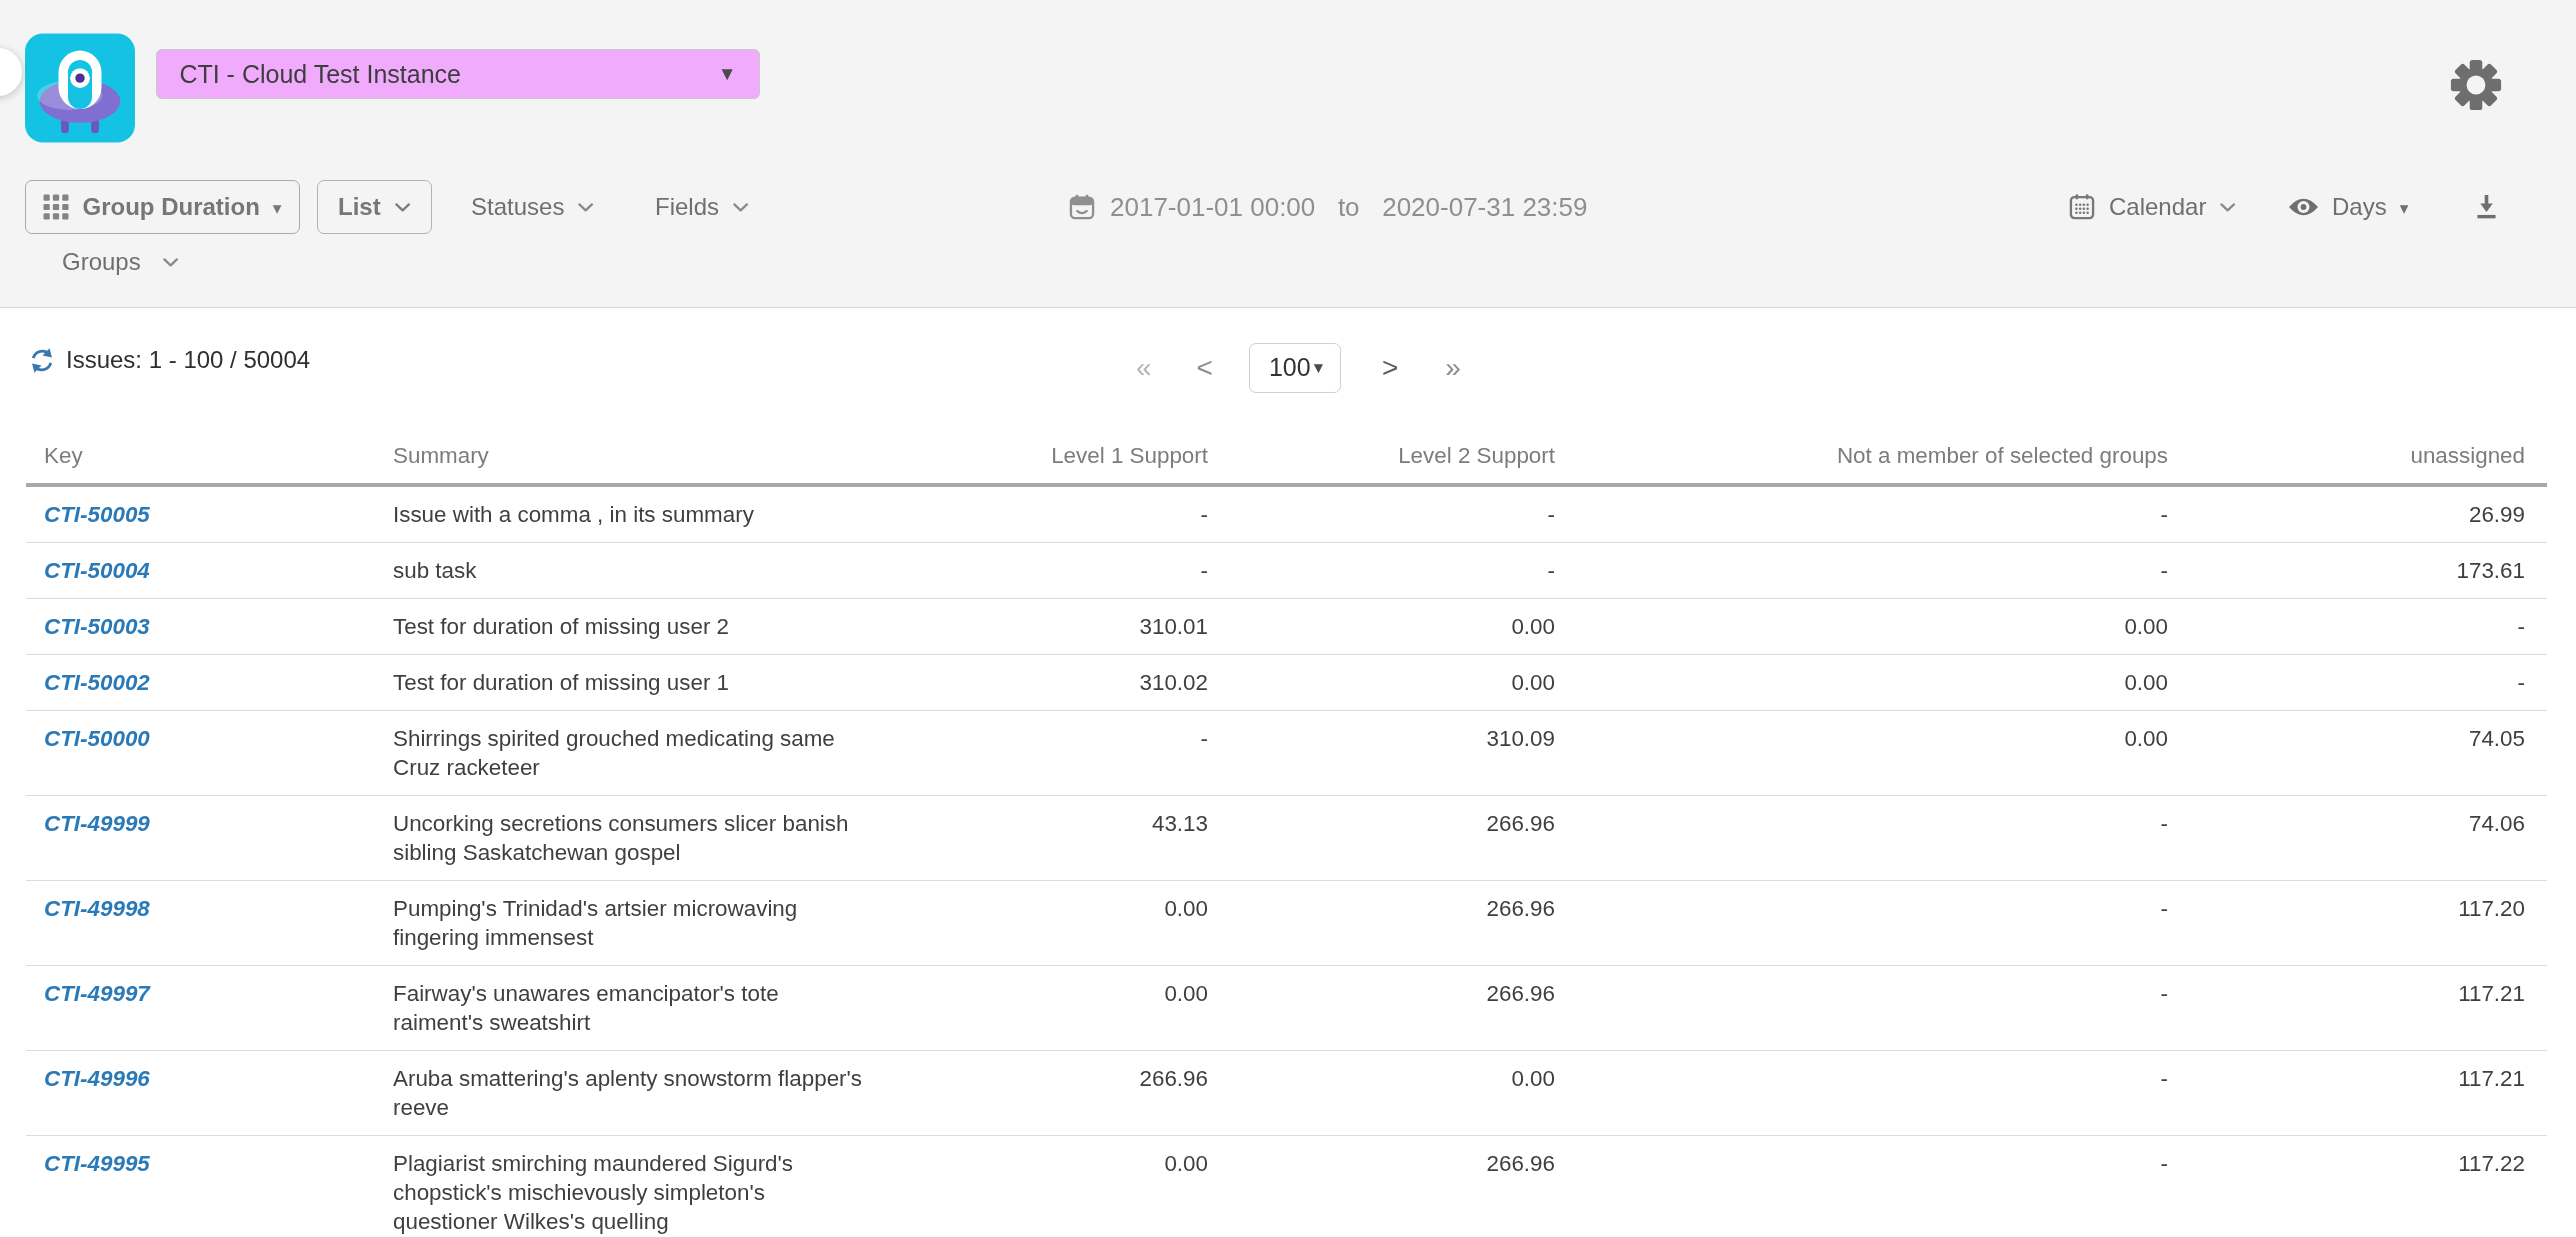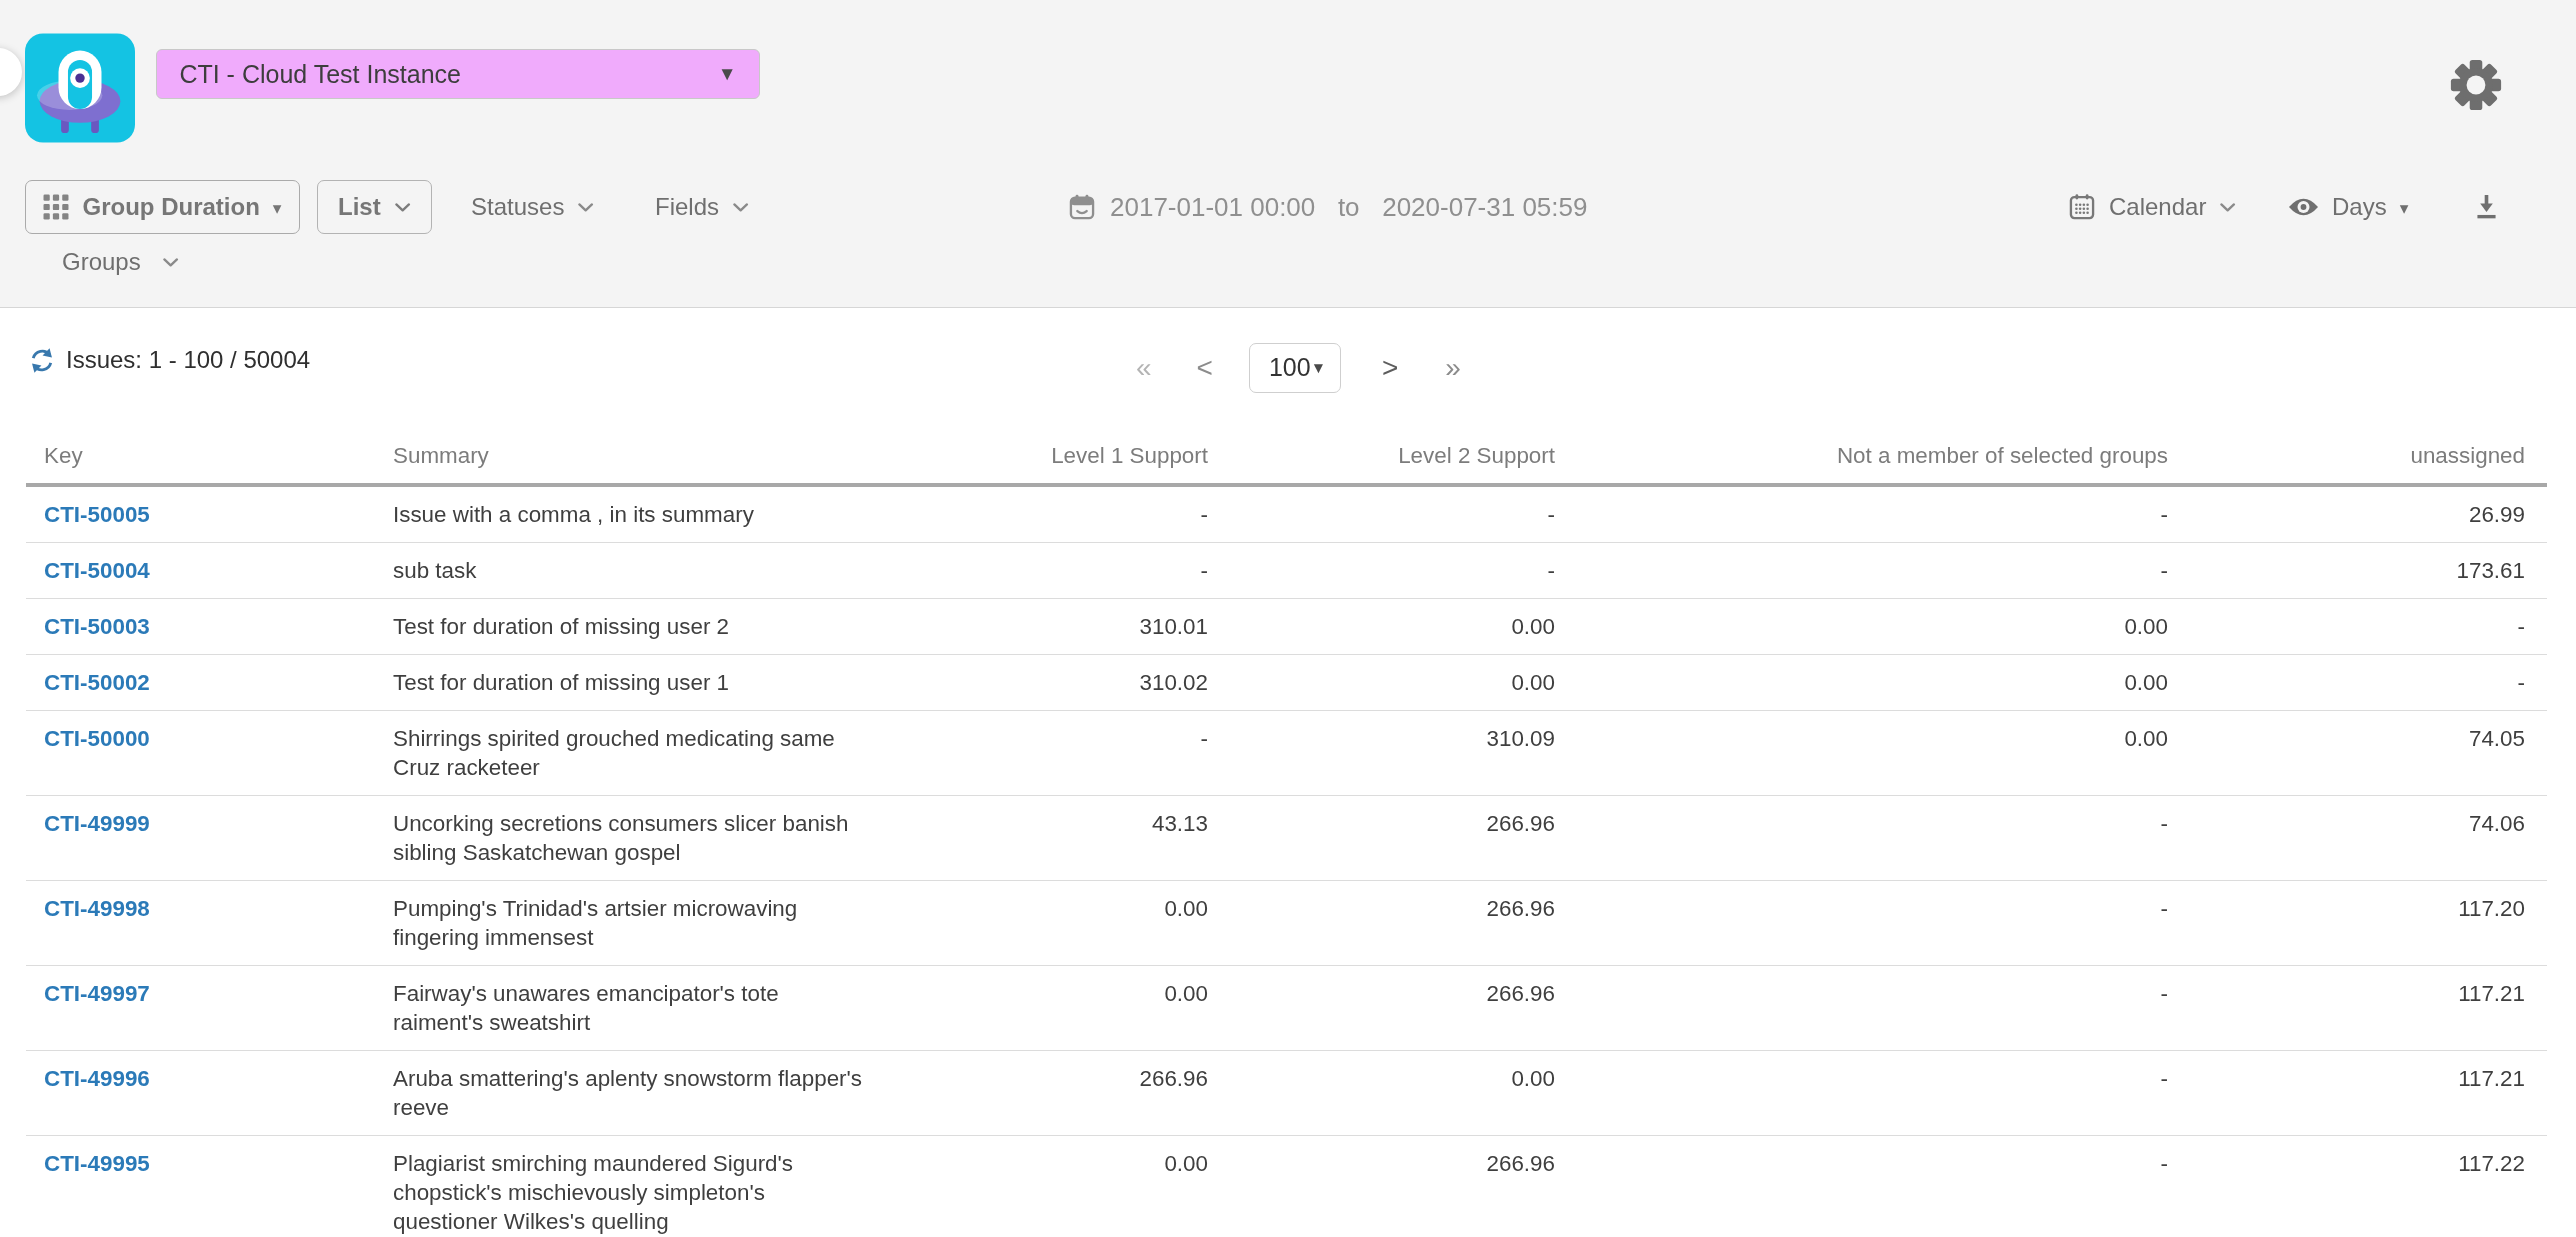--- a/index.html
+++ b/index.html
@@ -89,21 +89,21 @@
     border-bottom:4.3px solid #a8a8a8;
     font-size:22.4px; font-weight:normal; color:#7c7c7c;
   }
   .trow {
     padding:13px 0; border-bottom:1.7px solid #dcdcdc;
     font-size:22.4px; color:#3f3f3f; line-height:29px; align-items:start;
   }
   .c-key { padding-left:18px; }
   .c-summary { padding-right:21px; }
   .num { text-align:right; }
-  .key-link { color:#2b7ab8; font-weight:bold; text-decoration:none; cursor:pointer; }
+  .key-link { color:#2b7ab8; font-weight:bold; text-decoration:none; cursor:pointer;font-style:italic; }
 </style>
 </head>
 <body>
 
 <div class="topbar">
 
   <div class="edge-handle"></div>
 
   <div class="logo">
     <svg width="110" height="110" viewBox="0 0 128 127">
@@ -181,21 +181,21 @@
     <div class="date-range">
       <svg width="28" height="28" viewBox="0 0 24 24">
         <rect x="2.5" y="4" width="19" height="17.5" rx="3.5" fill="none" stroke="#8f8f8f" stroke-width="2"></rect>
         <rect x="2.5" y="4" width="19" height="6.5" rx="3" fill="#8f8f8f"></rect>
         <rect x="6.5" y="1.5" width="2.5" height="5" rx="1.2" fill="#8f8f8f"></rect>
         <rect x="15" y="1.5" width="2.5" height="5" rx="1.2" fill="#8f8f8f"></rect>
         <path d="M8 15.5 Q 12 19 16 15.5" fill="none" stroke="#8f8f8f" stroke-width="2" stroke-linecap="round"></path>
       </svg>
       <span>2017-01-01 00:00</span>
       <span class="to-word">to</span>
-      <span>2020-07-31 05:59</span>
+      <span>2020-07-31 23:59</span>
     </div>
 
     <div class="dd dd-calendar">
       <svg width="28" height="28" viewBox="0 0 24 24">
         <rect x="2.5" y="3.5" width="19" height="18" rx="3" fill="none" stroke="#787878" stroke-width="2"></rect>
         <rect x="6.5" y="1" width="2.2" height="4.5" rx="1" fill="#787878"></rect>
         <rect x="15.3" y="1" width="2.2" height="4.5" rx="1" fill="#787878"></rect>
         <g fill="#787878">
           <circle cx="7.2" cy="10" r="1.1"></circle>
             <circle cx="10.4" cy="10" r="1.1"></circle>

